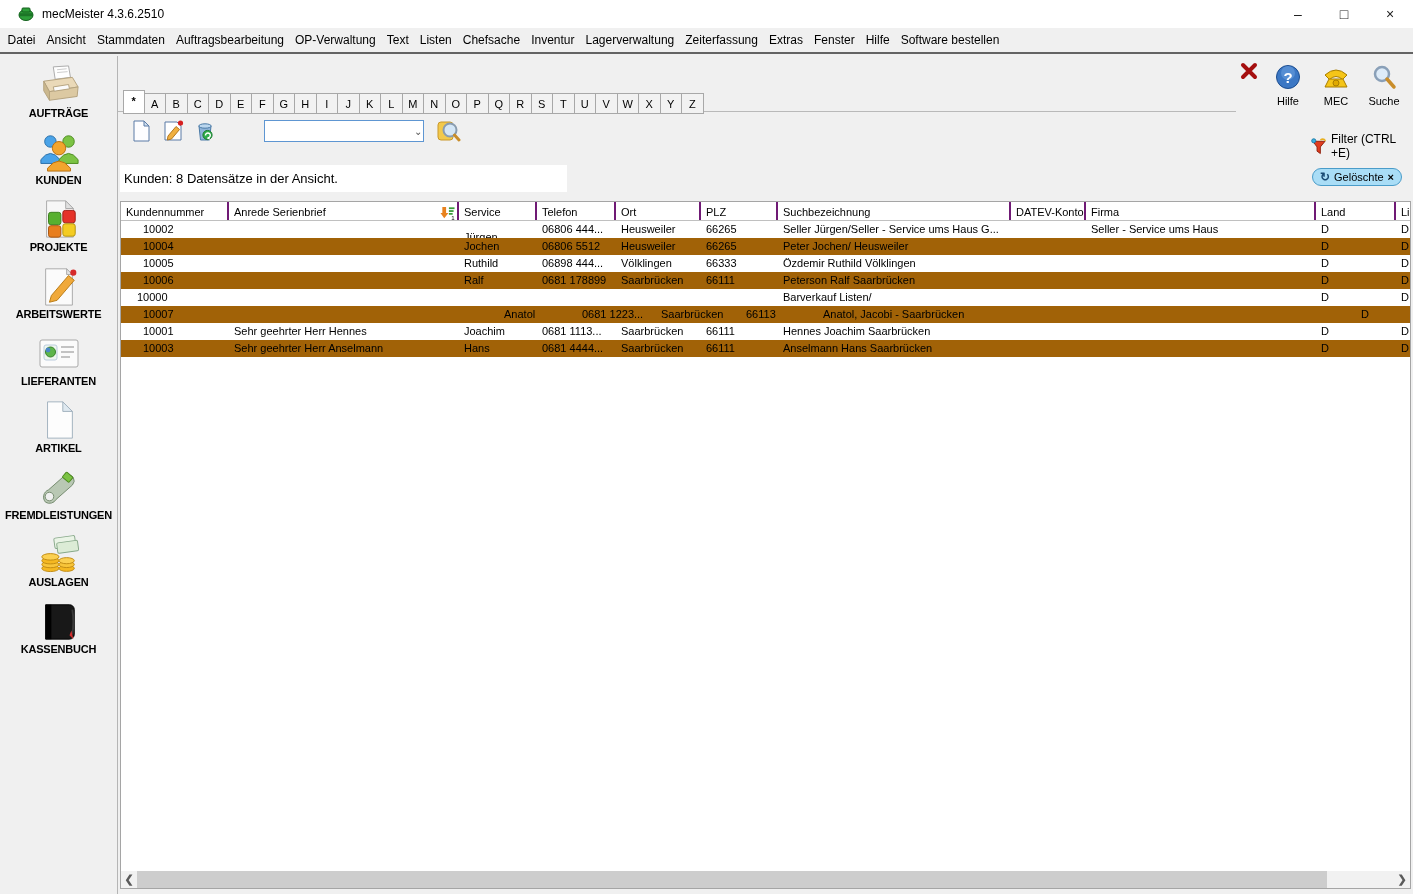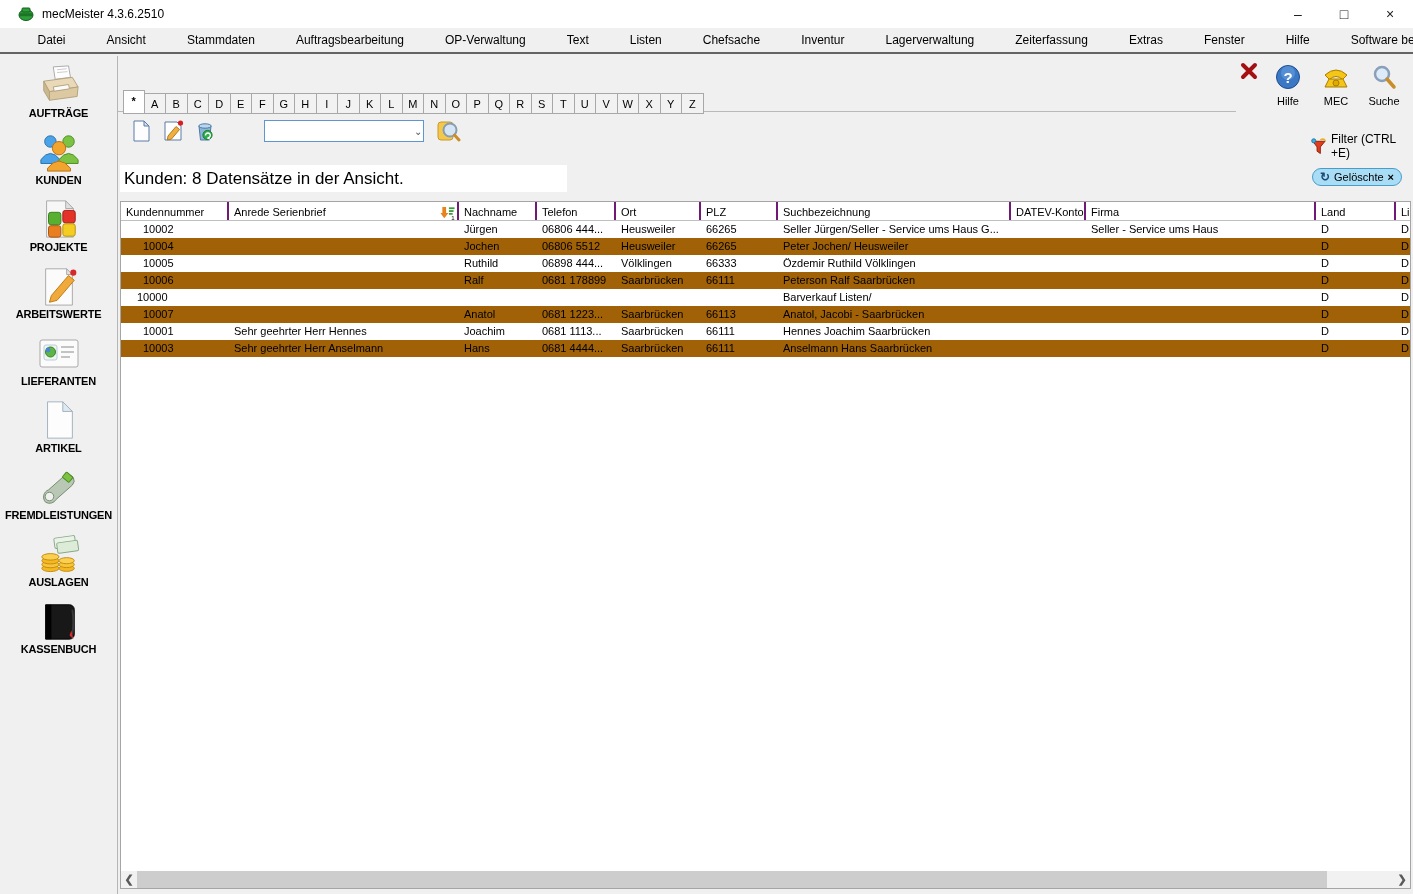--- a/index.html
+++ b/index.html
@@ -9,21 +9,21 @@
   
   .titlebar { height:28px; background:#fff; display:flex; align-items:center; }
   .titlebar .appicon { width:16px; height:16px; margin:0 8px 0 18px; }
   .titlebar .title { font-size:12px; }
   .titlebar .spacer { flex:1; }
   .wbtn { width:46px; height:28px; line-height:28px; text-align:center; font-size:14px; color:#222; }
 
   
   .menubar { height:26px; background:#f0f0f0; border-bottom:2px solid #636363;
              display:flex; align-items:center; padding-left:2px; }
-  .menuitem { font-size:12px; padding:0 5.5px; line-height:24px; white-space:nowrap;margin-left:30px; }
+  .menuitem { font-size:12px; padding:0 5.5px; line-height:24px; white-space:nowrap; }
 
   
   .main { position:absolute; top:56px; left:0; right:0; bottom:0; display:flex; }
   .sidebar { width:118px; border-right:1px solid #b5b5b5; background:#f0f0f0;
              display:flex; flex-direction:column; align-items:center; padding-top:8px; }
   .sbitem { width:116px; display:flex; flex-direction:column; align-items:center; margin-bottom:12px; }
   .sbitem svg { width:44px; height:42px; }
   .sblabel { font-size:11px; font-weight:bold; letter-spacing:-0.2px; margin-top:1px; white-space:nowrap; }
 
   .content { position:relative; flex:1; background:#f0f0f0; }
@@ -45,21 +45,21 @@
   
   .closeview { position:absolute; top:6px; left:1122px; width:18px; height:18px; }
   .icostack { position:absolute; top:8px; width:48px; text-align:center; }
   .icostack svg { width:26px; height:26px; }
   .icolabel { font-size:11px; margin-top:1px; }
   .filter { position:absolute; top:76px; left:1192px; display:flex; align-items:center; font-size:12px; }
   .filter svg { width:18px; height:18px; margin-right:4px; }
 
   
   .headingbar { position:absolute; top:109px; left:2px; width:447px; height:27px; background:#fff;
-                font-size:17px; line-height:27px; padding-left:4px; white-space:nowrap; }
+                font-size:13px; line-height:27px; padding-left:4px; white-space:nowrap; }
   .pill { position:absolute; top:112px; left:1194px; width:90px; height:18px; border-radius:9px;
           background:#a9ddf6; border:1px solid #4a9cc9; display:flex; align-items:center;
           justify-content:center; font-size:11px; gap:4px; }
   .pill .rec { color:#1a4a73; font-weight:bold; font-size:12px; }
   .pill .px { font-weight:bold; font-size:11px; }
 
   
   .grid { position:absolute; top:145px; left:2px; width:1291px; height:688px;
           background:#fff; border:1px solid #a5a5a5; overflow:hidden; }
   .ghead { display:flex; height:19px; border-bottom:1px solid #c0c0c0; background:#fff; }
@@ -336,21 +336,21 @@
             <span>Anrede Serienbrief</span>
   <svg viewBox="0 0 16 16">
     <polygon points="2.5,2 6.5,2 6.5,8.5 9,8.5 4.5,14 0.5,8.5 2.5,8.5" fill="#e8821e"></polygon>
     <rect x="9.5" y="2.5" width="6" height="1.9" fill="#3a9a3a"></rect>
     <rect x="9.5" y="5.5" width="5" height="1.9" fill="#3a9a3a"></rect>
     <rect x="9.5" y="8.5" width="4" height="1.9" fill="#3a9a3a"></rect>
     <text x="12" y="15.5" font-size="6.5" fill="#000" font-family="Liberation Sans, sans-serif">1</text>
   </svg>
 </div>
           <div class="hcell" style="width: 78px;">
-            <span>Nachname</span>
+            <span>Service</span>
           </div>
           <div class="hcell" style="width: 79px;">
             <span>Telefon</span>
           </div>
           <div class="hcell" style="width: 85px;">
             <span>Ort</span>
           </div>
           <div class="hcell" style="width: 77px;">
             <span>PLZ</span>
           </div>
@@ -367,21 +367,21 @@
             <span>Land</span>
           </div>
           <div class="hcell" style="width: 22px;">
             <span>Li</span>
           </div>
         </div>
       <div>
           <div class="gr">
             <div class="gcell c0" style="width: 108px;">10002</div>
             <div class="gcell c1" style="width: 230px;"></div>
-            <div class="gcell c2" style="width: 78px;">Jürgen</div>
+            <div class="gcell c2" style="width: 78px; margin-top: 8px;">Jürgen</div>
             <div class="gcell c3" style="width: 79px;">06806 444...</div>
             <div class="gcell c4" style="width: 85px;">Heusweiler</div>
             <div class="gcell c5" style="width: 77px;">66265</div>
             <div class="gcell c6" style="width: 233px;">Seller Jürgen/Seller - Service ums Haus G...</div>
             <div class="gcell c7" style="width: 75px;"></div>
             <div class="gcell c8" style="width: 230px;">Seller - Service ums Haus</div>
             <div class="gcell c9" style="width: 80px;">D</div>
             <div class="gcell c10" style="width: 22px;">D</div>
           </div>
           <div class="gr alt">
@@ -432,21 +432,21 @@
             <div class="gcell c5" style="width: 77px;"></div>
             <div class="gcell c6" style="width: 233px;">Barverkauf Listen/</div>
             <div class="gcell c7" style="width: 75px;"></div>
             <div class="gcell c8" style="width: 230px;"></div>
             <div class="gcell c9" style="width: 80px;">D</div>
             <div class="gcell c10" style="width: 22px;">D</div>
           </div>
           <div class="gr alt">
             <div class="gcell c0" style="width: 108px;">10007</div>
             <div class="gcell c1" style="width: 230px;"></div>
-            <div class="gcell c2" style="width: 78px;">Anatol</div>
+            <div class="gcell c2" style="width: 78px; margin-left: 40px;">Anatol</div>
             <div class="gcell c3" style="width: 79px;">0681 1223...</div>
             <div class="gcell c4" style="width: 85px;">Saarbrücken</div>
             <div class="gcell c5" style="width: 77px;">66113</div>
             <div class="gcell c6" style="width: 233px;">Anatol, Jacobi - Saarbrücken</div>
             <div class="gcell c7" style="width: 75px;"></div>
             <div class="gcell c8" style="width: 230px;"></div>
             <div class="gcell c9" style="width: 80px;">D</div>
             <div class="gcell c10" style="width: 22px;">D</div>
           </div>
           <div class="gr">

